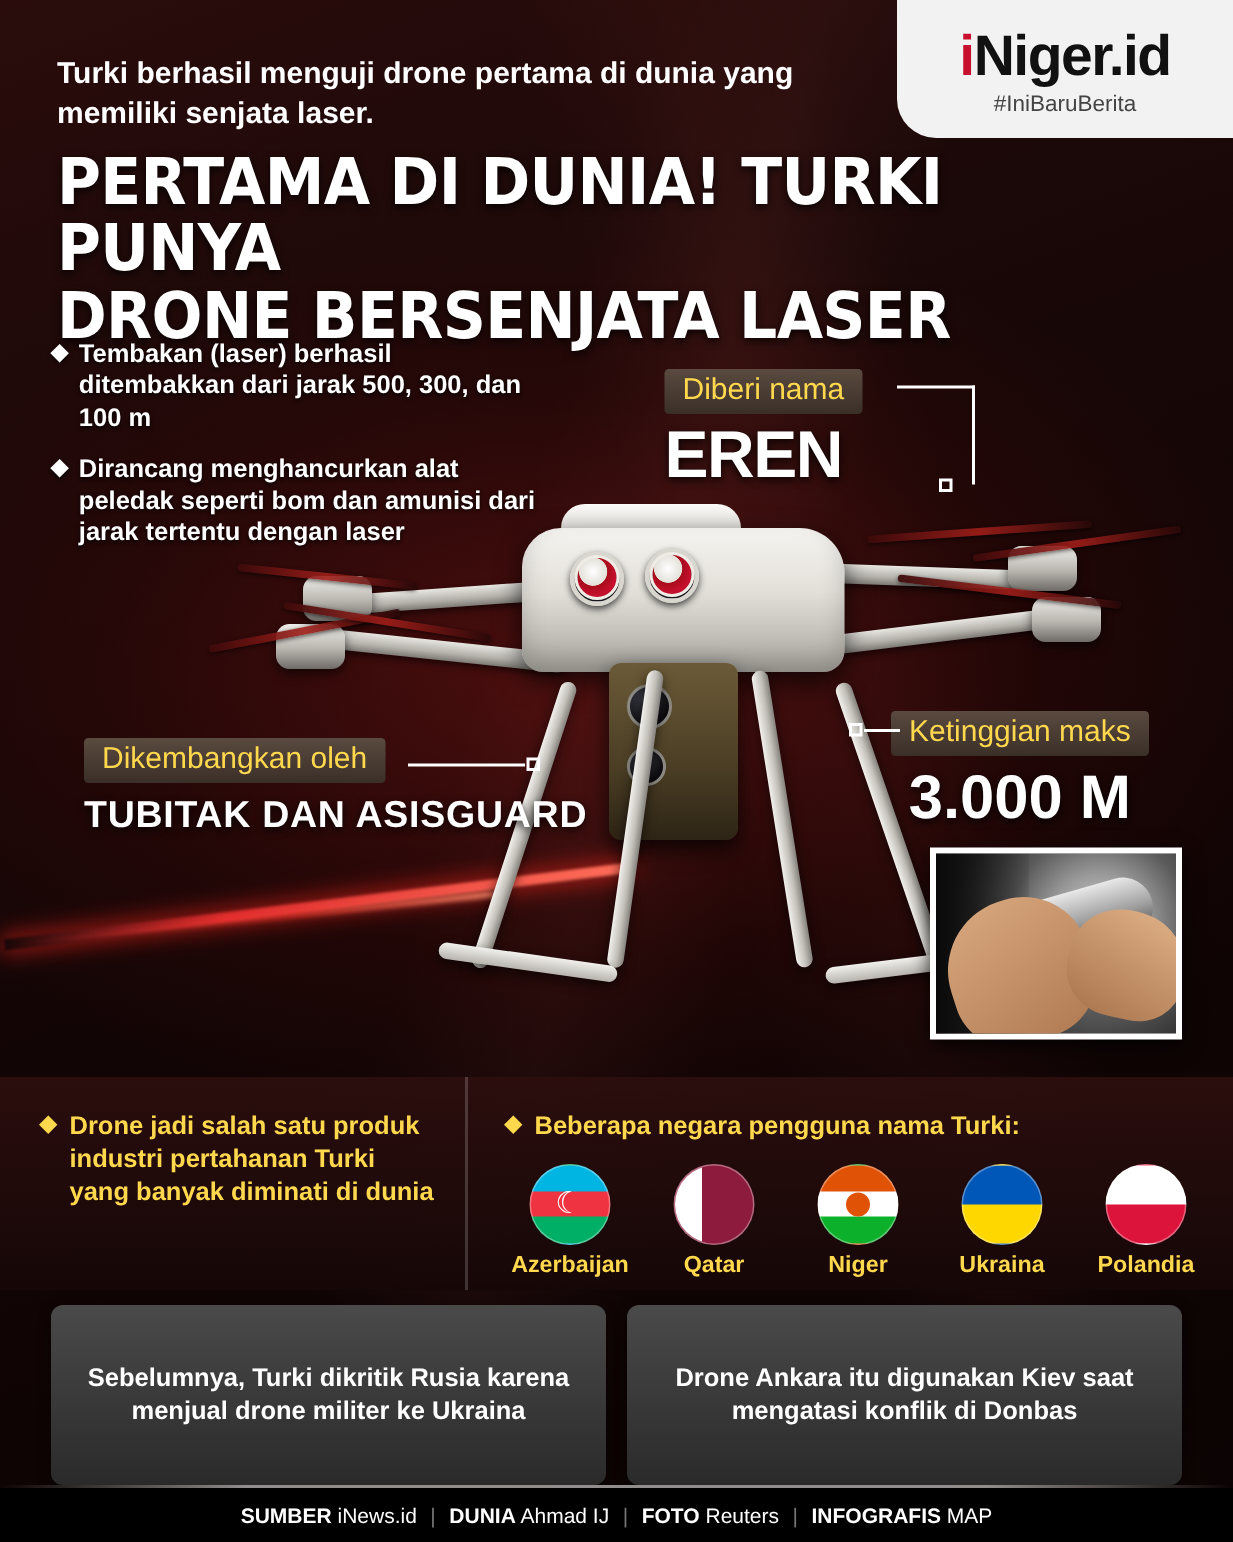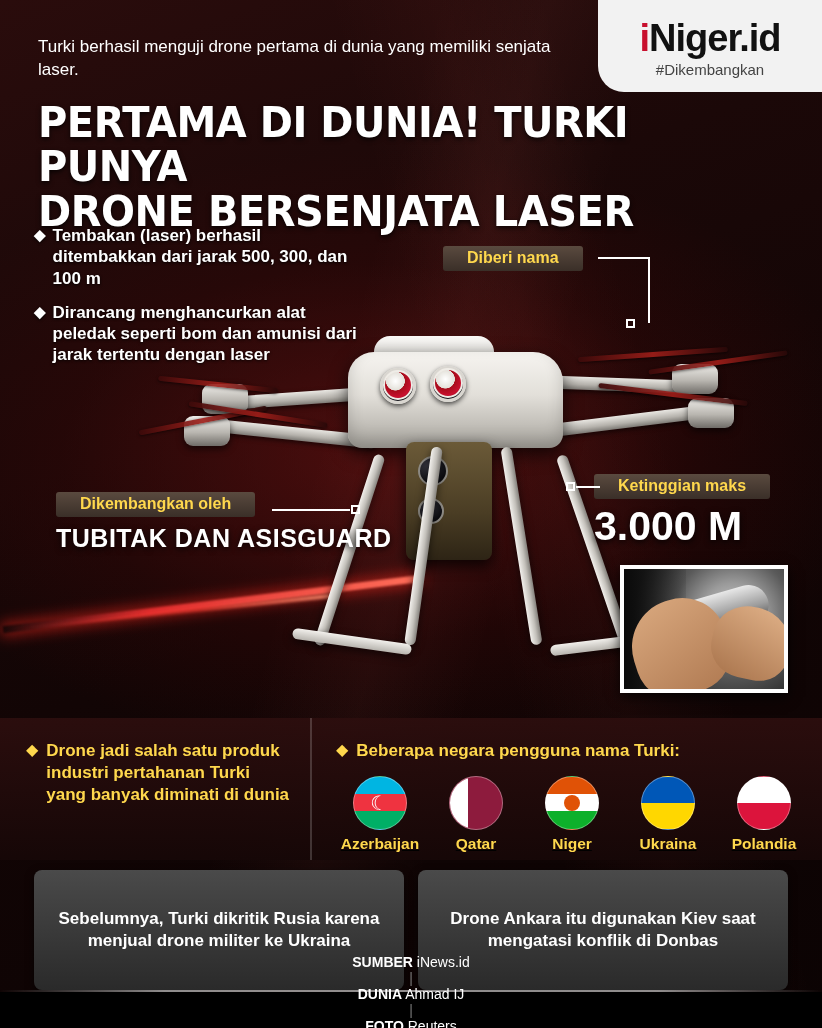--- a/index.html
+++ b/index.html
@@ -42,21 +42,21 @@
     color: #111; line-height: 1;
   }
   .logo-main .i { color: #c8102e; }
   .logo-sub {
     font-size: 15px; color: #444; margin-top: 4px; font-weight: normal;
   }
 
   
   .kicker {
     position: absolute; top: 36px; left: 38px; width: 540px;
-    color: #fff; font-size: 17px; line-height: 1.35; font-weight: normal;
+    color: #fff; font-size: 20px; line-height: 1.35; font-weight: bold;
   }
 
   
   .headline {
     position: absolute; top: 100px; left: 38px; width: 660px;
     color: #fff;
     font-family: "DejaVu Sans", sans-serif;
     font-size: 43px; font-weight: bold; line-height: 1.03;
     letter-spacing: -0.5px;
     text-shadow: 0 2px 6px rgba(0,0,0,0.8);
@@ -161,38 +161,38 @@
   .roundel {
     position: absolute; width: 30px; height: 30px; border-radius: 50%;
     background: radial-gradient(circle at 40% 35%, #ffffff 0%, #e4e1da 40%, #a80d1c 42%, #c8102e 70%, #7a0a1d 100%);
     border: 2px solid #efece6;
   }
 
   
   .tag {
     display: inline-block;
     background: linear-gradient(180deg,#5a4a3f,#3a2f28);
-    color: #ffd84d; font-weight: bold; font-size: 16px;
-    padding: 3px 24px 4px; border-radius: 3px;
+    color: #ffd84d; font-weight: normal; font-size: 20px;
+    padding: 3px 12px 4px; border-radius: 3px;
     white-space: nowrap;
   }
   .callout { position: absolute; }
   .callout .value {
     color: #fff; font-weight: bold;
     text-shadow: 0 2px 6px rgba(0,0,0,0.85);
   }
   .leader { position: absolute; background: #fff; }
   .leader-dot {
     position: absolute; width: 9px; height: 9px; border: 2px solid #fff; background: transparent;
   }
 
   #callout-eren { top: 246px; left: 443px; }
   #callout-eren .value { font-size: 44px; letter-spacing: -1px; line-height: 1; margin-top: 6px; }
 
-  #callout-alt { top: 474px; left: 594px; text-align: left; }
+  #callout-alt { top: 474px; left: 594px; text-align: center; }
   #callout-alt .value { font-size: 41px; letter-spacing: 0px; line-height: 1; margin-top: 7px; }
 
   #callout-dev { top: 492px; left: 56px; }
   #callout-dev .tag { background: linear-gradient(180deg,#5a4a3f,#3a2f28); color:#ffd84d; }
   #callout-dev .value { font-size: 25px; line-height: 1.12; margin-top: 7px; letter-spacing: 0.5px; }
 
   
   .photo-inset {
     position: absolute; left: 620px; top: 565px; width: 168px; height: 128px;
     border: 4px solid #fff;
@@ -232,21 +232,21 @@
     display: flex;
   }
   .lower-left {
     width: 336px; padding: 22px 16px 0 26px;
   }
   .lower-right { flex: 1; padding: 22px 18px 0 24px; border-left: 2px solid rgba(255,255,255,0.18); }
   .li-row { display: flex; gap: 8px; }
   .li-dia { color: #ffd84d; font-size: 16px; line-height: 1.25; }
   .li-text { color: #ffd84d; font-size: 17px; font-weight: bold; line-height: 1.3; }
 
-  .flags { display: flex; gap: 16px; margin-top: 14px; padding-left: 4px; text-decoration: underline; }
+  .flags { display: flex; gap: 16px; margin-top: 14px; padding-left: 4px; }
   .flag-item { width: 80px; text-align: center; }
   .flag {
     width: 54px; height: 54px; border-radius: 50%;
     margin: 0 auto 5px; overflow: hidden; position: relative;
     border: 1px solid rgba(255,255,255,0.35);
   }
   .flag-label { color: #ffd84d; font-size: 15.5px; font-weight: bold; }
 
   .f-az { background: linear-gradient(180deg,#00b5e2 0 33%, #ef3340 33% 66%, #00af66 66% 100%); }
   .f-az::after {
@@ -280,21 +280,21 @@
   }
   .card span {
     color: #fff; font-weight: bold; font-size: 17px; line-height: 1.3; text-align: center;
   }
 
   
   .footer {
     position: absolute; left: 0; bottom: 0; width: 822px; height: 36px;
     background: #000;
     display: flex; align-items: center; justify-content: center; gap: 0;
-    color: #fff; font-size: 14px; flex-direction: column;
+    color: #fff; font-size: 14px;
   }
   .footer .item { padding: 0 9px; }
   .footer b { font-weight: bold; }
   .footer .sep { color: #777; }
   .footer-line {
     position: absolute; left: 0; bottom: 36px; width: 822px; height: 2px;
     background: linear-gradient(90deg, rgba(255,255,255,0.0), rgba(255,255,255,0.55) 20%, rgba(255,255,255,0.55) 80%, rgba(255,255,255,0.0));
   }
 </style>
 </head>
@@ -343,21 +343,21 @@
         <div class="leg" style="left:218px; top:6px; transform:rotate(-9deg);"></div>
         <div class="leg" style="left:290px; top:10px; transform:rotate(-19deg);"></div>
         <div class="foot" style="left:-6px; top:196px; transform:rotate(8deg);"></div>
         <div class="foot" style="left:252px; top:198px; transform:rotate(-7deg);"></div>
       </div>
     </div>
   </div>
 
   <div class="logo-badge">
     <div class="logo-main"><span class="i">i</span><span>Niger.id</span></div>
-    <div class="logo-sub">#Dikembangkan</div>
+    <div class="logo-sub">#IniBaruBerita</div>
   </div>
 
   <div class="kicker">Turki berhasil menguji drone pertama di dunia yang memiliki senjata laser.</div>
 
   <div class="headline">
     <span>PERTAMA DI DUNIA! TURKI PUNYA</span>
     <span class="l2">DRONE BERSENJATA LASER</span>
   </div>
 
   <div class="bullets">
@@ -366,20 +366,21 @@
       <span>Tembakan (laser) berhasil ditembakkan dari jarak 500, 300, dan 100 m</span>
     </div>
     <div class="bullet">
       <span class="dia">◆</span>
       <span>Dirancang menghancurkan alat peledak seperti bom dan amunisi dari jarak tertentu dengan laser</span>
     </div>
   </div>
 
   <div class="callout" id="callout-eren">
     <span class="tag">Diberi nama</span>
+    <div class="value">EREN</div>
   </div>
   <div class="leader" style="left:598px; top:257px; width:52px; height:2px;"></div>
   <div class="leader" style="left:648px; top:257px; width:2px; height:66px;"></div>
   <div class="leader-dot" style="left:626px; top:319px;"></div>
 
   <div class="callout" id="callout-alt">
     <span class="tag">Ketinggian maks</span>
     <div class="value">3.000 M</div>
   </div>
   <div class="leader" style="left:576px; top:486px; width:24px; height:2px;"></div>

